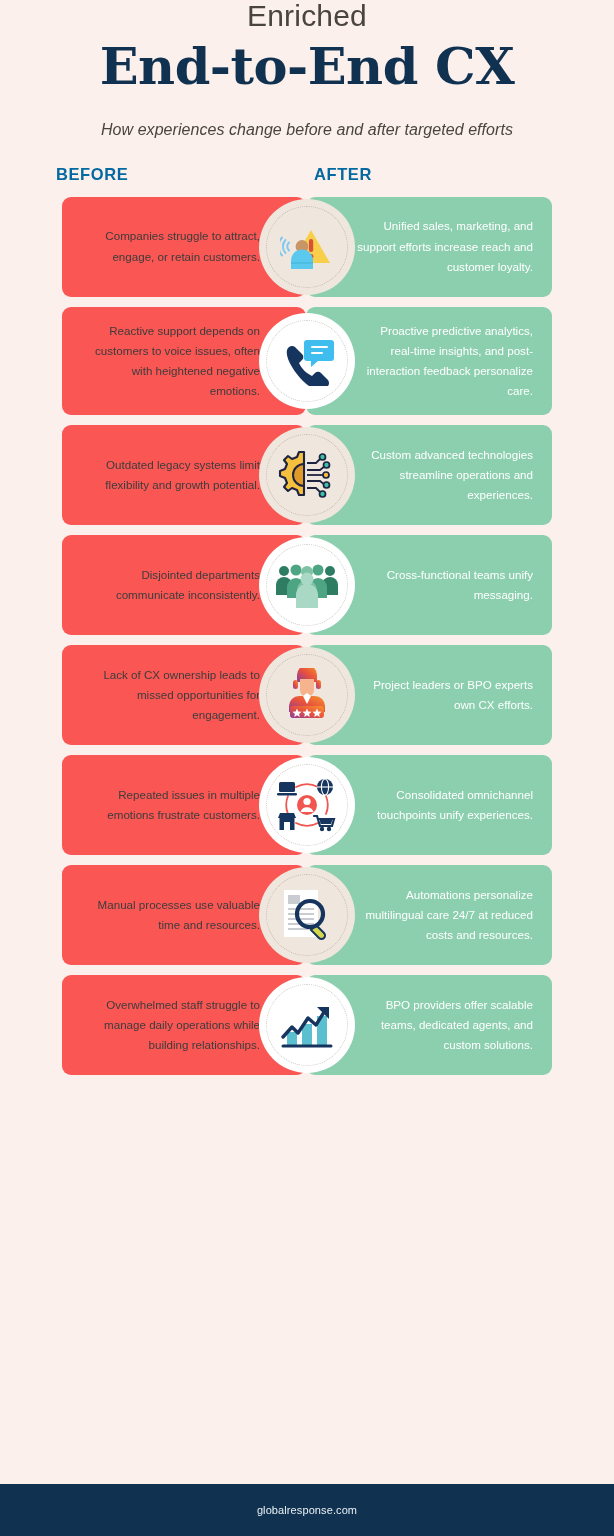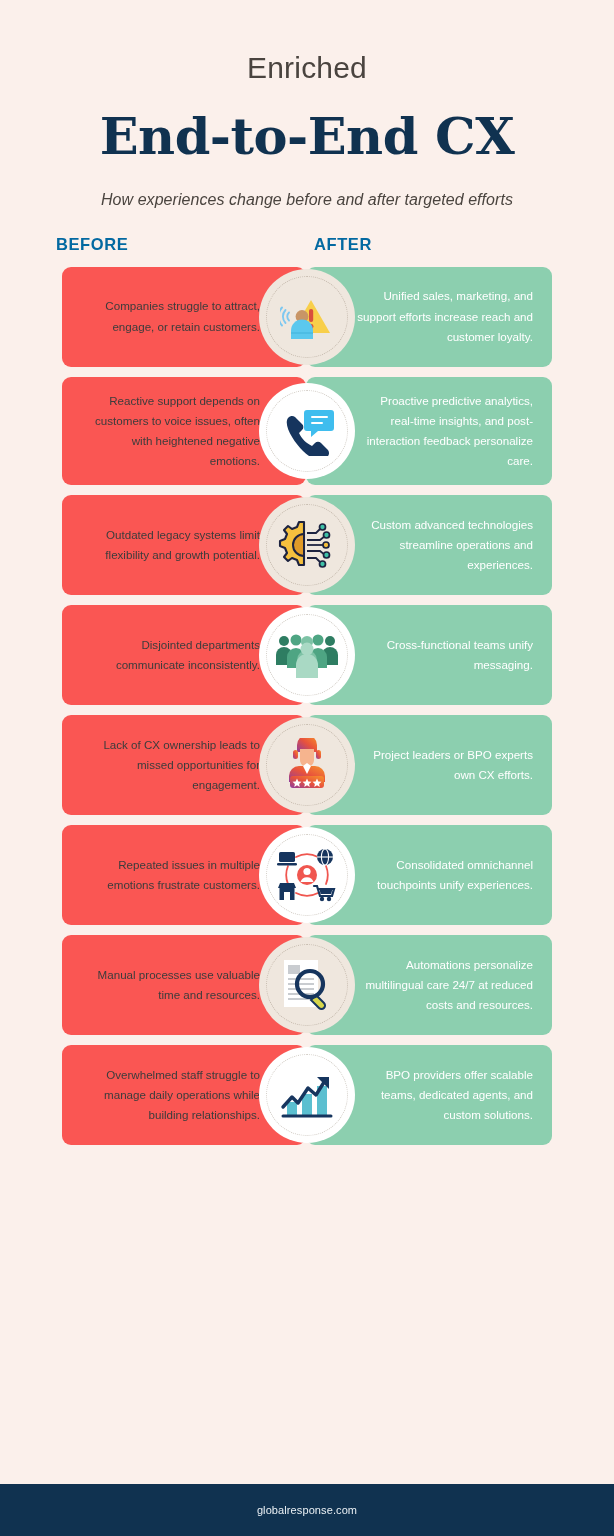--- a/index.html
+++ b/index.html
@@ -13,36 +13,36 @@
   .page {
     position: relative;
     width: 614px;
     height: 1536px;
     background: #FBF0EB;
     display: flex;
     flex-direction: column;
   }
 
   
-  .header { padding-top: 52px; text-align: center; }
+  .header { text-align: center; }
   .kicker {
     font-size: 30px;
     font-weight: 400;
     color: #4A443F;
     letter-spacing: 0.2px;
     line-height: 1.05;
   }
   .title {
     font-family: "DejaVu Serif", "Liberation Serif", serif;
     font-size: 51px;
     font-weight: 700;
     color: #103250;
     letter-spacing: -0.5px;
     line-height: 1.12;
-    margin-top: 24px;
+    margin-top: 6px;
   }
   .subtitle {
     font-size: 16px;
     font-style: italic;
     color: #4A443F;
     margin-top: 26px;
     letter-spacing: 0.05px;
   }
 
   

